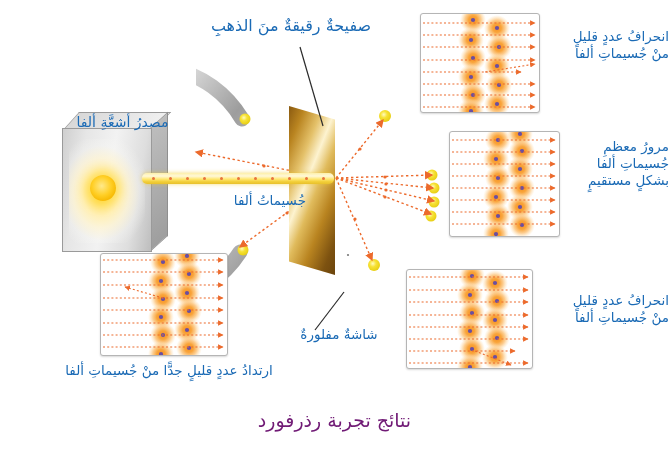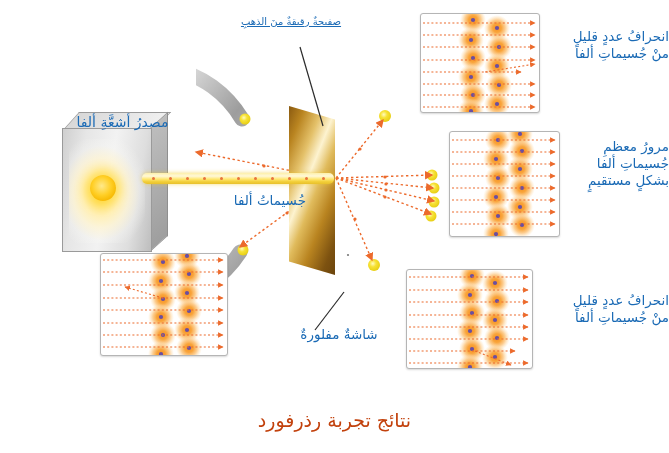--- a/index.html
+++ b/index.html
@@ -87,21 +87,21 @@
   .inset{
     position:absolute;background:#ffffff;
     border:1px solid #b5b5b5;border-radius:3px;
     box-shadow:0 1px 2px rgba(0,0,0,.16);
     overflow:hidden;
   }
 
   
   #bottom-title{
     position:absolute;left:0;right:0;top:409px;
-    text-align:center;color:#c2410c;
+    text-align:center;color:#701a75;
     font-size:19px;direction:rtl;
     font-family:"DejaVu Sans","Liberation Sans",sans-serif;
   }
 </style>
 </head>
 <body>
 
 <div id="stage">
 
   <svg id="ring-wrap" viewBox="0 0 244 258">
@@ -198,21 +198,21 @@
       <span class="bdot" style="left: 180px;"></span>
     </div>
 
   <svg style="position:absolute;left:0;top:0;width:669px;height:453px;">
     <line class="leader" x1="300" y1="47" x2="323" y2="126"></line>
     <line class="leader" x1="315" y1="330" x2="344" y2="292"></line>
   </svg>
 
   <div class="lbl" style="left:50px;top:78px;width:145px;font-size:14px;margin-top:36px;">مصدرُ أشعَّةِ ألفا</div>
 
-  <div class="lbl" style="left:182px;top:16px;width:218px;font-size:10px;text-decoration:underline;">صفيحةٌ رقيقةٌ منَ الذهبِ</div>
+  <div class="lbl" style="left:182px;top:16px;width:218px;font-size:16px;">صفيحةٌ رقيقةٌ منَ الذهبِ</div>
 
   <div class="lbl" style="left:176px;top:192px;width:130px;font-size:13.5px;text-align:right;">جُسيماتُ ألفا</div>
 
   <div class="lbl" style="left:280px;top:326px;width:118px;font-size:13.5px;">شاشةٌ مفلورةٌ</div>
 
   <div class="inset" style="left:420px;top:13px;width:118px;height:98px;">
     <svg viewBox="0 0 118 98" style="width:118px;height:98px;display:block">
       <defs>
         <radialGradient id="atomA" cx="50%" cy="50%" r="50%">
           <stop offset="0%" stop-color="#f6901e"></stop>
@@ -392,16 +392,17 @@
         <line x1="2" y1="31" x2="122" y2="31"></line>
         <line x1="2" y1="44" x2="122" y2="44"></line>
         <line x1="2" y1="56" x2="122" y2="56"></line>
         <line x1="2" y1="69" x2="122" y2="69"></line>
         <line x1="2" y1="81" x2="122" y2="81"></line>
         <line x1="2" y1="93" x2="122" y2="93"></line>
         <line x1="62" y1="44" x2="24" y2="33"></line>
       </g>
     </svg>
   </div>
+  <div class="lbl" style="left:4px;top:362px;width:330px;font-size:13.5px;text-align:center;">ارتدادُ عددٍ قليلٍ جدًّا منْ جُسيماتِ ألفا</div>
 
   <div id="bottom-title">نتائج تجربة رذرفورد</div>
 
 </div>
 
 </body></html>

